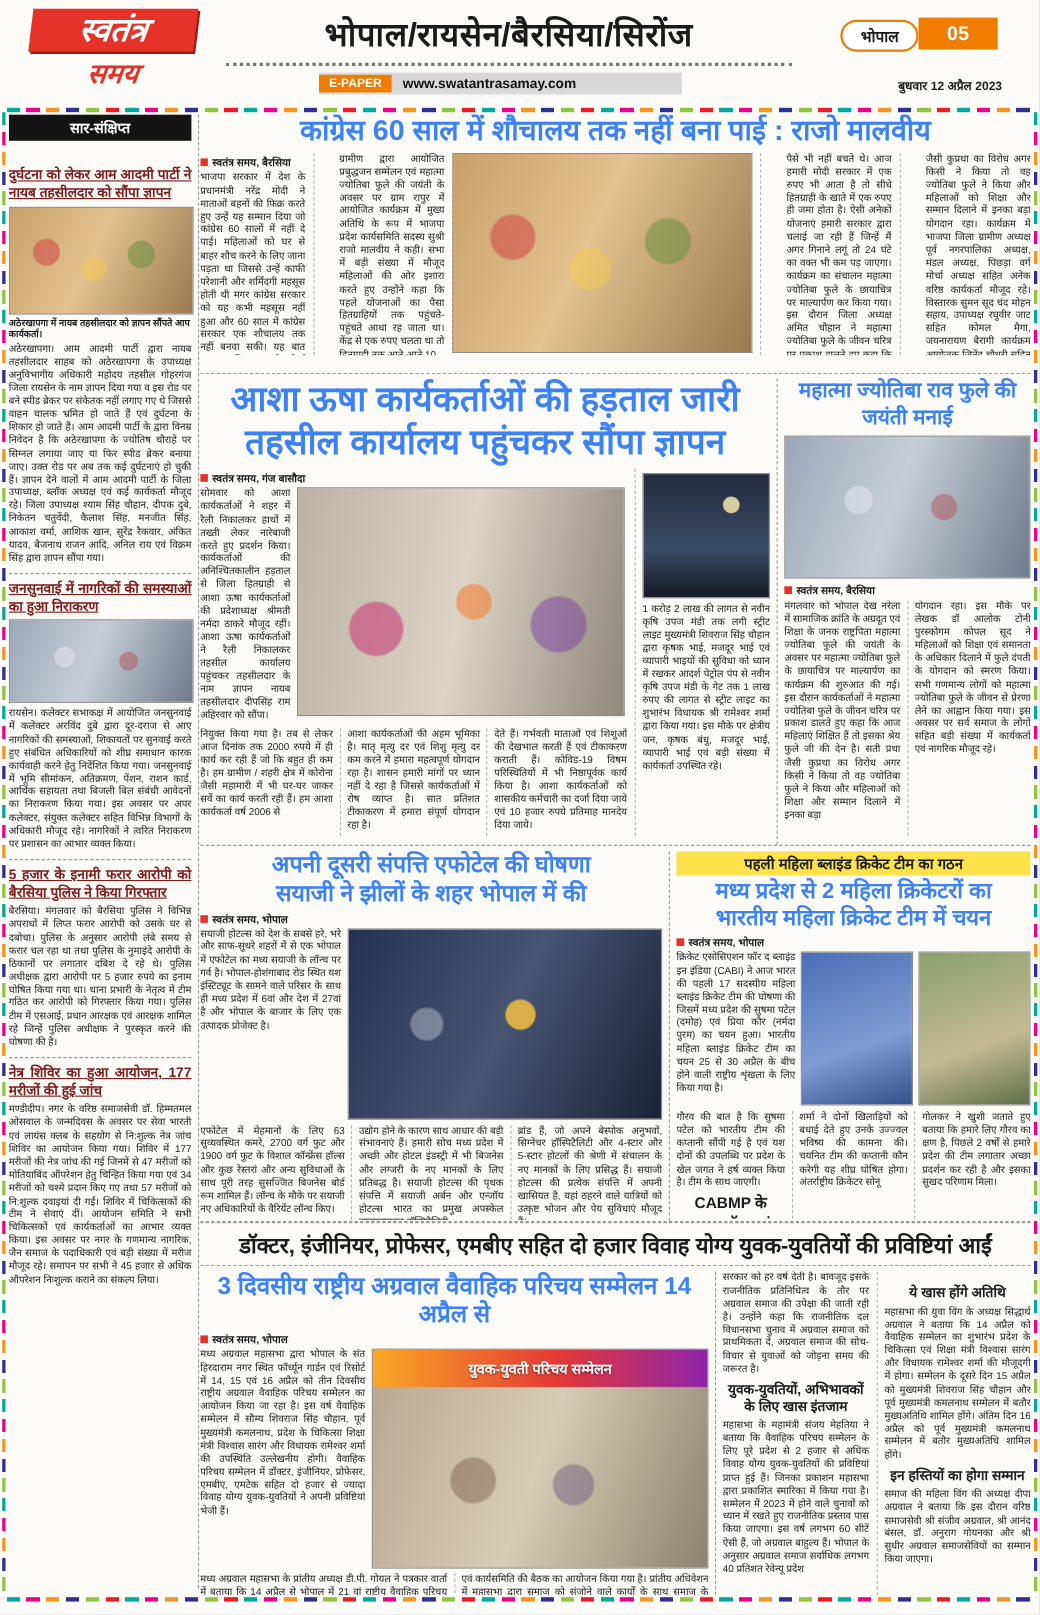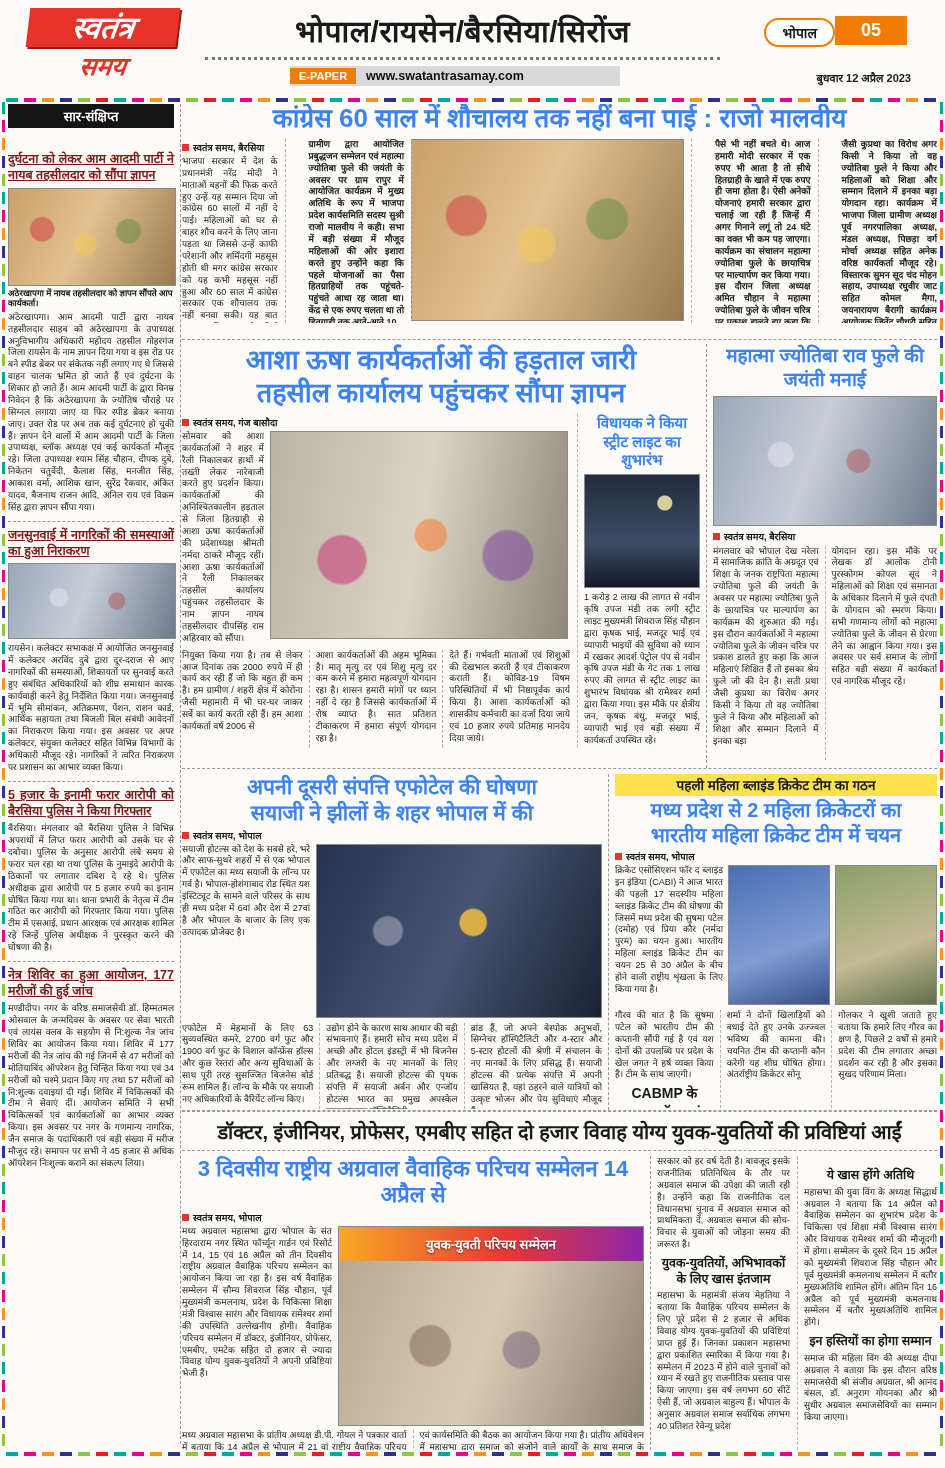--- a/index.html
+++ b/index.html
@@ -22,21 +22,21 @@
   .epaper-bar{position:absolute;left:280px;width:330px;top:62px;height:20px;background:#d9d9d9;display:flex;align-items:center;}
   .epaper-label{background:#f07d00;color:#fff;font-weight:bold;font-size:11px;padding:2px 9px;}
   .website{font-weight:bold;font-size:12.5px;margin-left:10px;color:#111;text-decoration:none;}
   .date-line{position:absolute;right:24px;top:66px;font-size:11px;font-weight:bold;}
   
   .body-txt{font-size:9px;line-height:1.32;text-align:justify;color:#222;}
   .byline{display:flex;align-items:center;gap:4px;font-size:9.5px;font-weight:bold;margin:2px 0;}
   .byline-ico{width:7px;height:7px;background:#e5332a;display:inline-block;}
   .photo{border:1px solid #8a8a8a;background-size:cover;flex:none;}
   .cols{display:flex;gap:7px;overflow:hidden;}
-  .cols>div+div{border-left:1px dashed #b5b5b5;padding-left:23px;font-weight:bold;}
+  .cols>div+div{border-left:1px dashed #b5b5b5;padding-left:23px;}
   
   .sidebar{position:absolute;left:8px;top:104px;width:166px;height:1340px;padding-right:6px;border-right:1px dashed #999;overflow:hidden;}
   .side-head{background:#141414;color:#fff;text-align:center;font-size:13px;font-weight:bold;padding:3px 0;margin-bottom:18px;}
   .side-art{border-bottom:1px dashed #999;padding:5px 0 7px;}
   .side-art h4{margin:0 0 4px;font-size:12.5px;line-height:1.3;color:#7d1a1a;text-align:justify;text-decoration:underline;}
   .cap{font-size:8.5px;font-weight:bold;margin:2px 0 3px;line-height:1.25;}
   
   .main{position:absolute;left:182px;top:104px;width:755px;height:1346px;overflow:hidden;}
   .sec{border-bottom:1px dashed #999;}
   h1.head,h2.head,h3.head{margin:0;text-align:center;color:#3b82f6;}
@@ -45,21 +45,21 @@
   .congress h1{font-size:26px;line-height:1.15;}
   .congress .cols{margin-top:5px;height:184px;}
   .ph-congress{width:248px;height:180px;background:
     radial-gradient(circle at 20% 42%,rgba(209,66,66,.55) 0 8%,transparent 9%),
     radial-gradient(circle at 46% 58%,rgba(242,202,84,.55) 0 10%,transparent 11%),
     radial-gradient(circle at 72% 44%,rgba(96,142,62,.5) 0 9%,transparent 10%),
     linear-gradient(115deg,#c8a069,#e3c190 45%,#99794f);}
   
   .row2{height:424px;display:flex;padding-top:4px;}
   .asha{width:518px;padding-right:6px;border-right:1px dashed #999;}
-  .asha h2{font-size:27px;line-height:1.22;}
+  .asha h2{font-size:32px;line-height:1.22;}
   .asha-flex{display:flex;gap:7px;margin-top:4px;}
   .asha-main{width:388px;}
   .pr{display:flex;gap:6px;}
   .ph-asha{width:296px;height:206px;background:
     radial-gradient(circle at 24% 62%,rgba(201,62,122,.6) 0 9%,transparent 10%),
     radial-gradient(circle at 54% 50%,rgba(247,122,44,.55) 0 8%,transparent 9%),
     radial-gradient(circle at 80% 60%,rgba(121,62,160,.5) 0 9%,transparent 10%),
     linear-gradient(100deg,#bcb3a4,#dcd3c4 50%,#8f887b);}
   .cols3{display:flex;gap:6px;margin-top:5px;height:98px;overflow:hidden;}
   .cols3>div{flex:1;}
@@ -196,21 +196,20 @@
               <div class="body-txt" style="width:82px">सोमवार को आशा कार्यकर्ताओं ने शहर में रैली निकालकर हाथों में तख्ती लेकर नारेबाजी करते हुए प्रदर्शन किया। कार्यकर्ताओं की अनिश्चितकालीन हड़ताल से जिला हितग्राही से आशा ऊषा कार्यकर्ताओं की प्रदेशाध्यक्ष श्रीमती नर्मदा ठाकरे मौजूद रहीं। आशा ऊषा कार्यकर्ताओं ने रैली निकालकर तहसील कार्यालय पहुंचकर तहसीलदार के नाम ज्ञापन नायब तहसीलदार दीपसिंह राम अहिरवार को सौंपा।</div>
               <div class="photo ph-asha"></div>
             </div>
             <div class="cols3">
               <div class="body-txt">नियुक्त किया गया है। तब से लेकर आज दिनांक तक 2000 रुपये में ही कार्य कर रही हैं जो कि बहुत ही कम है। हम ग्रामीण / शहरी क्षेत्र में कोरोना जैसी महामारी में भी घर-घर जाकर सर्वे का कार्य करती रही हैं। हम आशा कार्यकर्ता वर्ष 2006 से</div>
               <div class="body-txt">आशा कार्यकर्ताओं की अहम भूमिका है। मातृ मृत्यु दर एवं शिशु मृत्यु दर कम करने में हमारा महत्वपूर्ण योगदान रहा है। शासन हमारी मांगों पर ध्यान नहीं दे रहा है जिससे कार्यकर्ताओं में रोष व्याप्त है। सात प्रतिशत टीकाकरण में हमारा संपूर्ण योगदान रहा है।</div>
               <div class="body-txt">देते हैं। गर्भवती माताओं एवं शिशुओं की देखभाल करती हैं एवं टीकाकरण कराती हैं। कोविड-19 विषम परिस्थितियों में भी निष्ठापूर्वक कार्य किया है। आशा कार्यकर्ताओं को शासकीय कर्मचारी का दर्जा दिया जाये एवं 10 हजार रुपये प्रतिमाह मानदेय दिया जाये।</div>
             </div>
           </div>
           <div class="vidhayak">
-            <h3 class="head">विधायक ने किया स्ट्रीट लाइट का शुभारंभ</h3>
             <div class="photo ph-street"></div>
             <div class="body-txt">1 करोड़ 2 लाख की लागत से नवीन कृषि उपज मंडी तक लगी स्ट्रीट लाइट मुख्यमंत्री शिवराज सिंह चौहान द्वारा कृषक भाई, मजदूर भाई एवं व्यापारी भाइयों की सुविधा को ध्यान में रखकर आदर्श पेट्रोल पंप से नवीन कृषि उपज मंडी के गेट तक 1 लाख रुपए की लागत से स्ट्रीट लाइट का शुभारंभ विधायक श्री रामेश्वर शर्मा द्वारा किया गया। इस मौके पर क्षेत्रीय जन, कृषक बंधु, मजदूर भाई, व्यापारी भाई एवं बड़ी संख्या में कार्यकर्ता उपस्थित रहे।</div>
           </div>
         </div>
       </div>
       <div class="jyotiba">
         <h3 class="head">महात्मा ज्योतिबा राव फुले की जयंती मनाई</h3>
         <div class="photo ph-jyotiba"></div>
         <div class="byline">
           <span class="byline-ico"></span>

